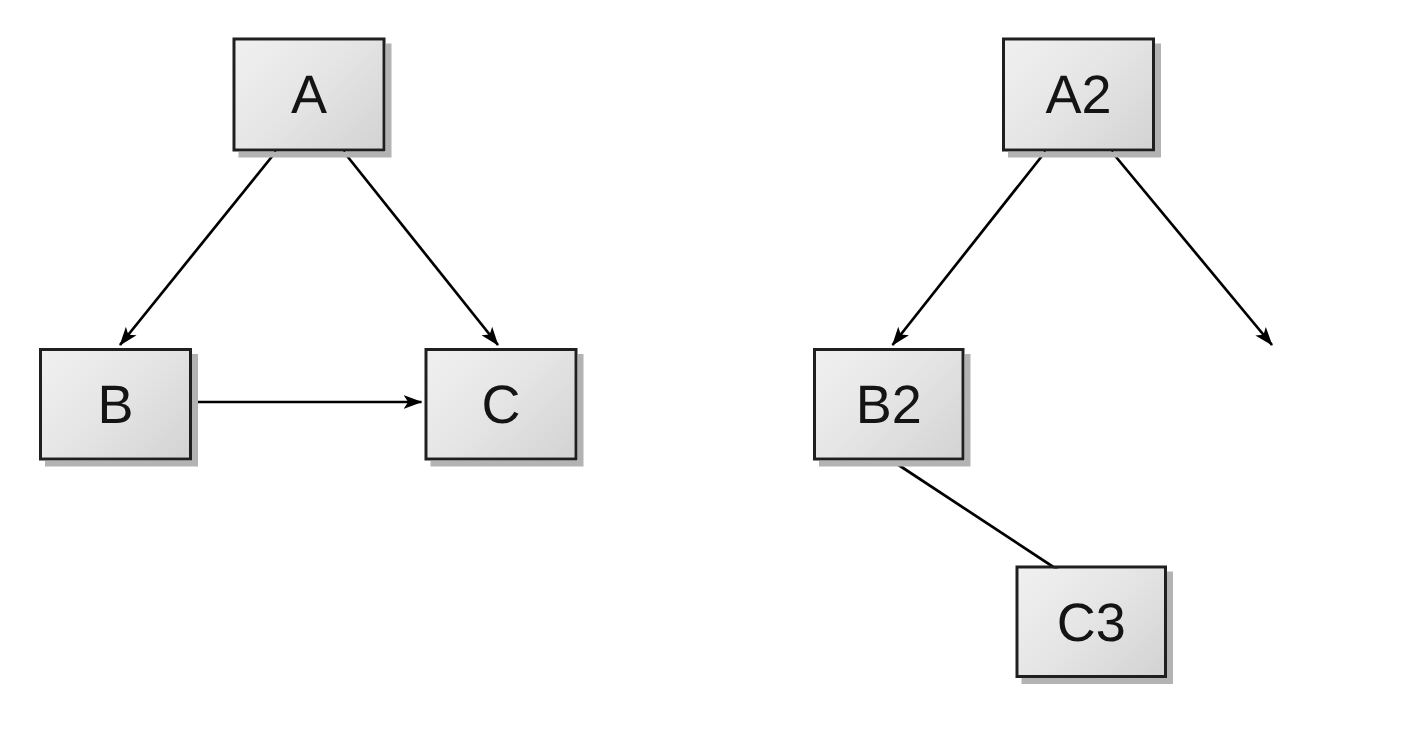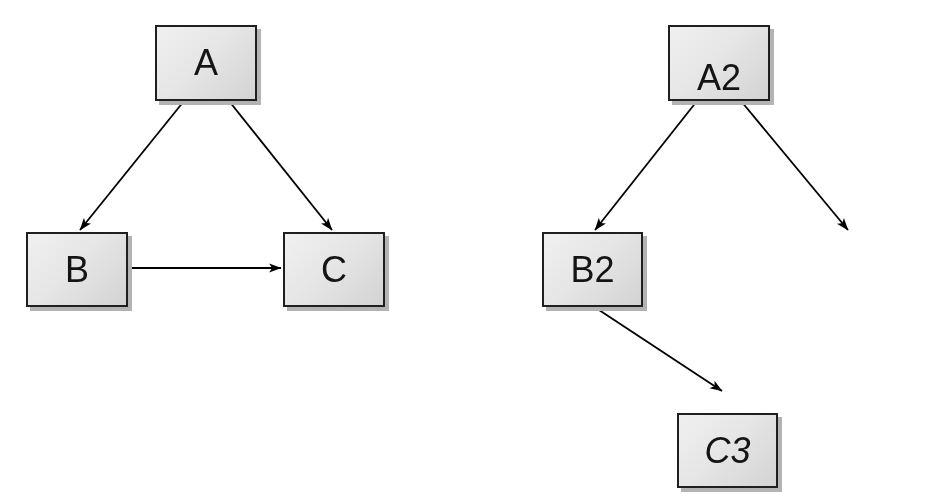--- a/index.html
+++ b/index.html
@@ -33,24 +33,24 @@
     box-shadow: 4px 4px 0 #b3b3b3;
     font-size: 36px;
     color: #141414;
     user-select: none;
   }
   
   .node-A  { left: 155px; top: 25px;  width: 102px; height: 76px; }
   .node-B  { left: 26px;  top: 232px; width: 102px; height: 75px; }
   .node-C  { left: 283px; top: 232px; width: 102px; height: 75px; }
   
-  .node-A2 { left: 668px; top: 25px;  width: 102px; height: 76px; align-items: flex-end; }
+  .node-A2 { left: 668px; top: 25px;  width: 102px; height: 76px; }
   .node-B2 { left: 542px; top: 232px; width: 101px; height: 75px; }
   .node-C2 { left: 798px; top: 232px; width: 104px; height: 75px; }
-  .node-C3 { left: 677px; top: 413px; width: 101px; height: 75px; font-style: italic; }
+  .node-C3 { left: 677px; top: 377px; width: 101px; height: 75px; }
 
   .edge {
     stroke: #000000;
     stroke-width: 1.8;
     fill: none;
   }
 </style>
 </head>
 <body>
 

